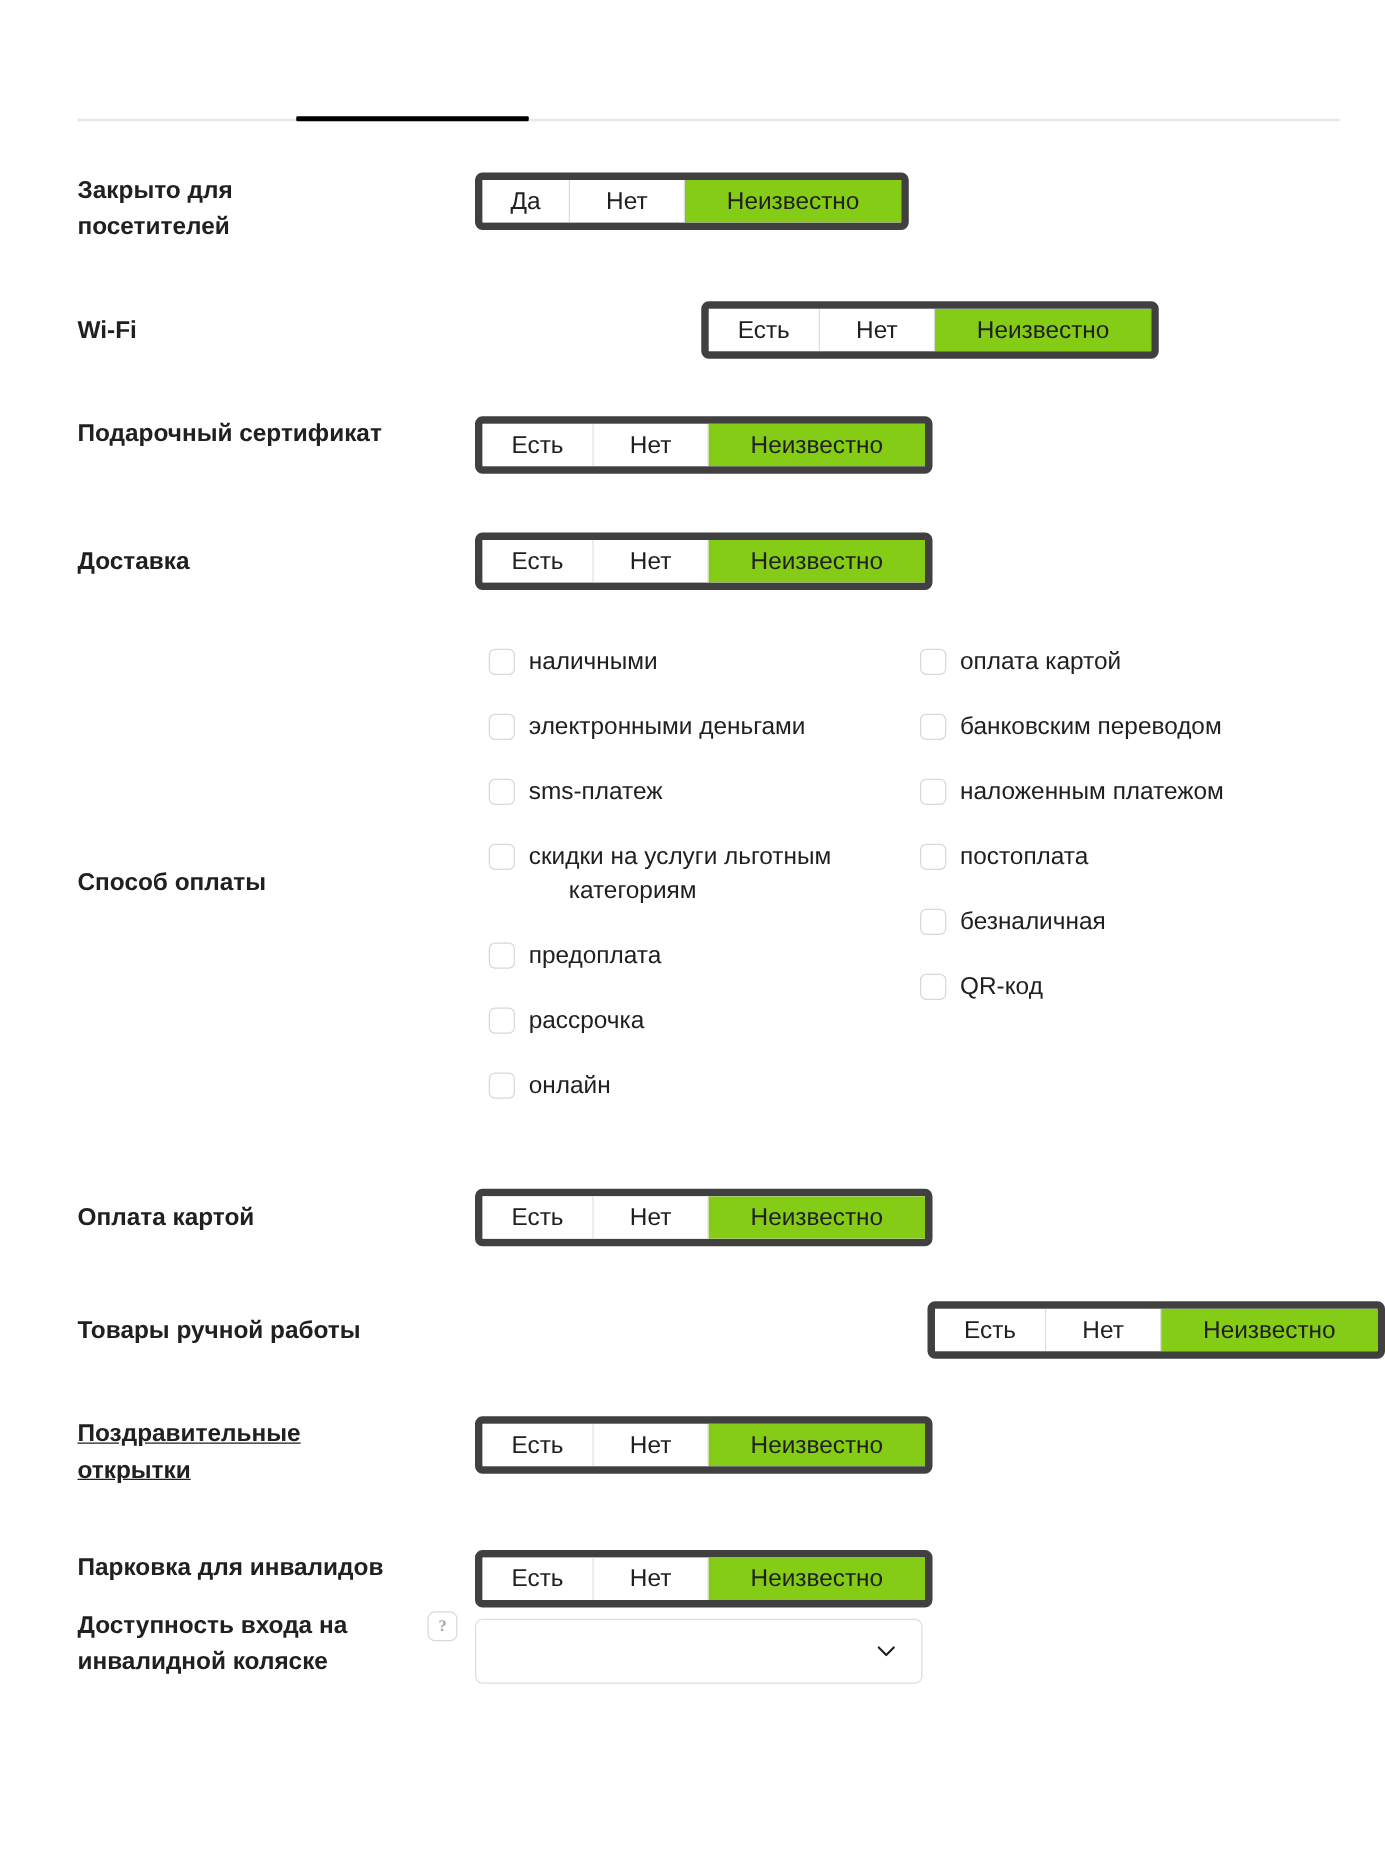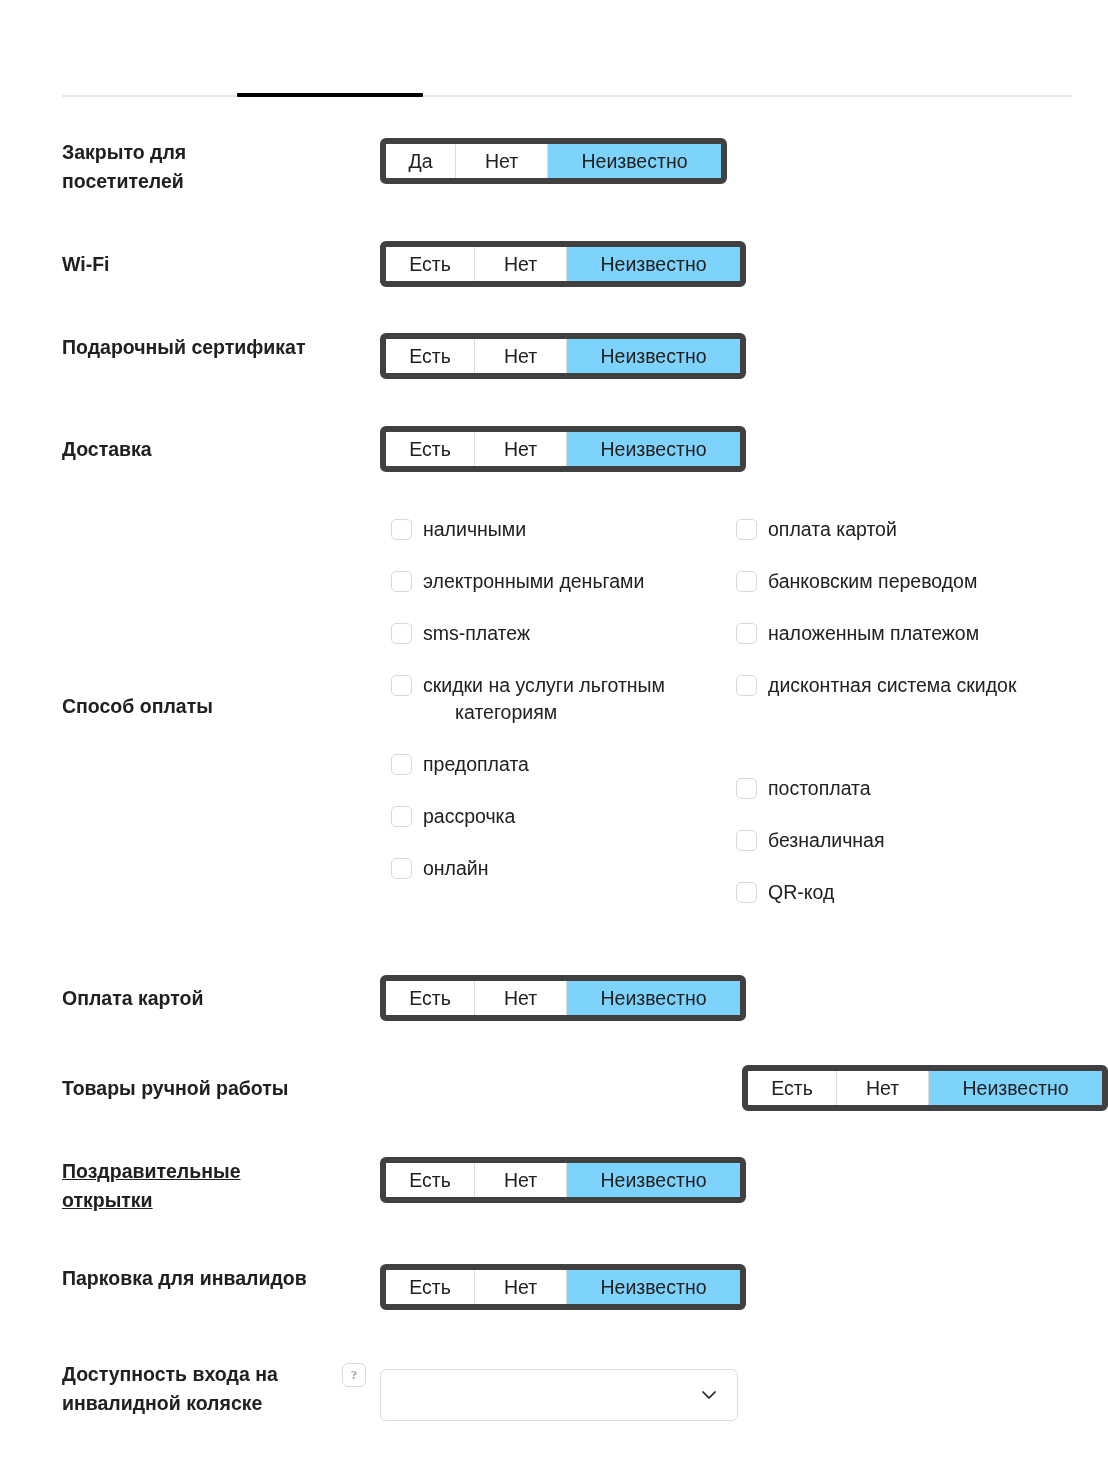--- a/index.html
+++ b/index.html
@@ -110,21 +110,21 @@
     line-height: 44px;
     color: #21201f;
     background: #ffffff;
     cursor: pointer;
     border-right: 1px solid #dcdcdc;
     padding: 0 10px;
     white-space: nowrap;
   }
   .seg-item:last-child { border-right: none; }
   .seg-item.selected {
-    background: #7dd3fc;
+    background: #84cc16;
   }
   .seg-w-da   { width: 70px; }
   .seg-w-est  { width: 89px; }
   .seg-w-net  { width: 92px; }
   .seg-w-unk  { width: 173px; }
 
   
   .checkbox-grid {
     display: flex;
     flex-wrap: wrap;
@@ -224,21 +224,21 @@
       </div>
       <div class="row-control">
         <div class="segmented">
           <div class="seg-item seg-w-da">Да</div>
           <div class="seg-item seg-w-net">Нет</div>
           <div class="seg-item seg-w-unk selected">Неизвестно</div>
         </div>
       </div>
     </div>
 
-    <div class="row" style="margin-top:45px;">
+    <div class="row" style="margin-top:45px;text-align:center;">
       <div class="row-label" style="padding-top:9px;">
         <span class="label-text">Wi-Fi</span>
       </div>
       <div class="row-control">
         <div class="segmented">
           <div class="seg-item seg-w-est">Есть</div>
           <div class="seg-item seg-w-net">Нет</div>
           <div class="seg-item seg-w-unk selected">Неизвестно</div>
         </div>
       </div>
@@ -314,24 +314,20 @@
               <span class="cb-label">оплата картой</span>
             </div>
             <div class="cb-item">
               <span class="cb-box"></span>
               <span class="cb-label">банковским переводом</span>
             </div>
             <div class="cb-item">
               <span class="cb-box"></span>
               <span class="cb-label">наложенным платежом</span>
             </div>
-            <div class="cb-item" style="margin-bottom:76px;">
-              <span class="cb-box"></span>
-              <span class="cb-label" style="max-width:330px;">дисконтная система скидок</span>
-            </div>
             <div class="cb-item">
               <span class="cb-box"></span>
               <span class="cb-label">постоплата</span>
             </div>
             <div class="cb-item">
               <span class="cb-box"></span>
               <span class="cb-label">безналичная</span>
             </div>
             <div class="cb-item">
               <span class="cb-box"></span>
@@ -388,21 +384,21 @@
       </div>
       <div class="row-control">
         <div class="segmented">
           <div class="seg-item seg-w-est">Есть</div>
           <div class="seg-item seg-w-net">Нет</div>
           <div class="seg-item seg-w-unk selected">Неизвестно</div>
         </div>
       </div>
     </div>
 
-    <div class="row" style="margin-top:50px;">
+    <div class="row" style="">
       <div class="row-label">
         <span class="label-text" style="max-width:232px;">Доступность входа на инвалидной коляске</span>
         <span class="help-icon">?</span>
       </div>
       <div class="row-control" style="padding-top:9px;">
         <div class="select-box">
           <span class="select-value"></span>
           <span class="chevron-down">
             <svg width="20" height="20" viewBox="0 0 20 20" fill="none" aria-hidden="true">
               <path d="M4 7 L10 13 L16 7" stroke="#21201f" stroke-width="1.7" stroke-linecap="round" stroke-linejoin="round"></path>

